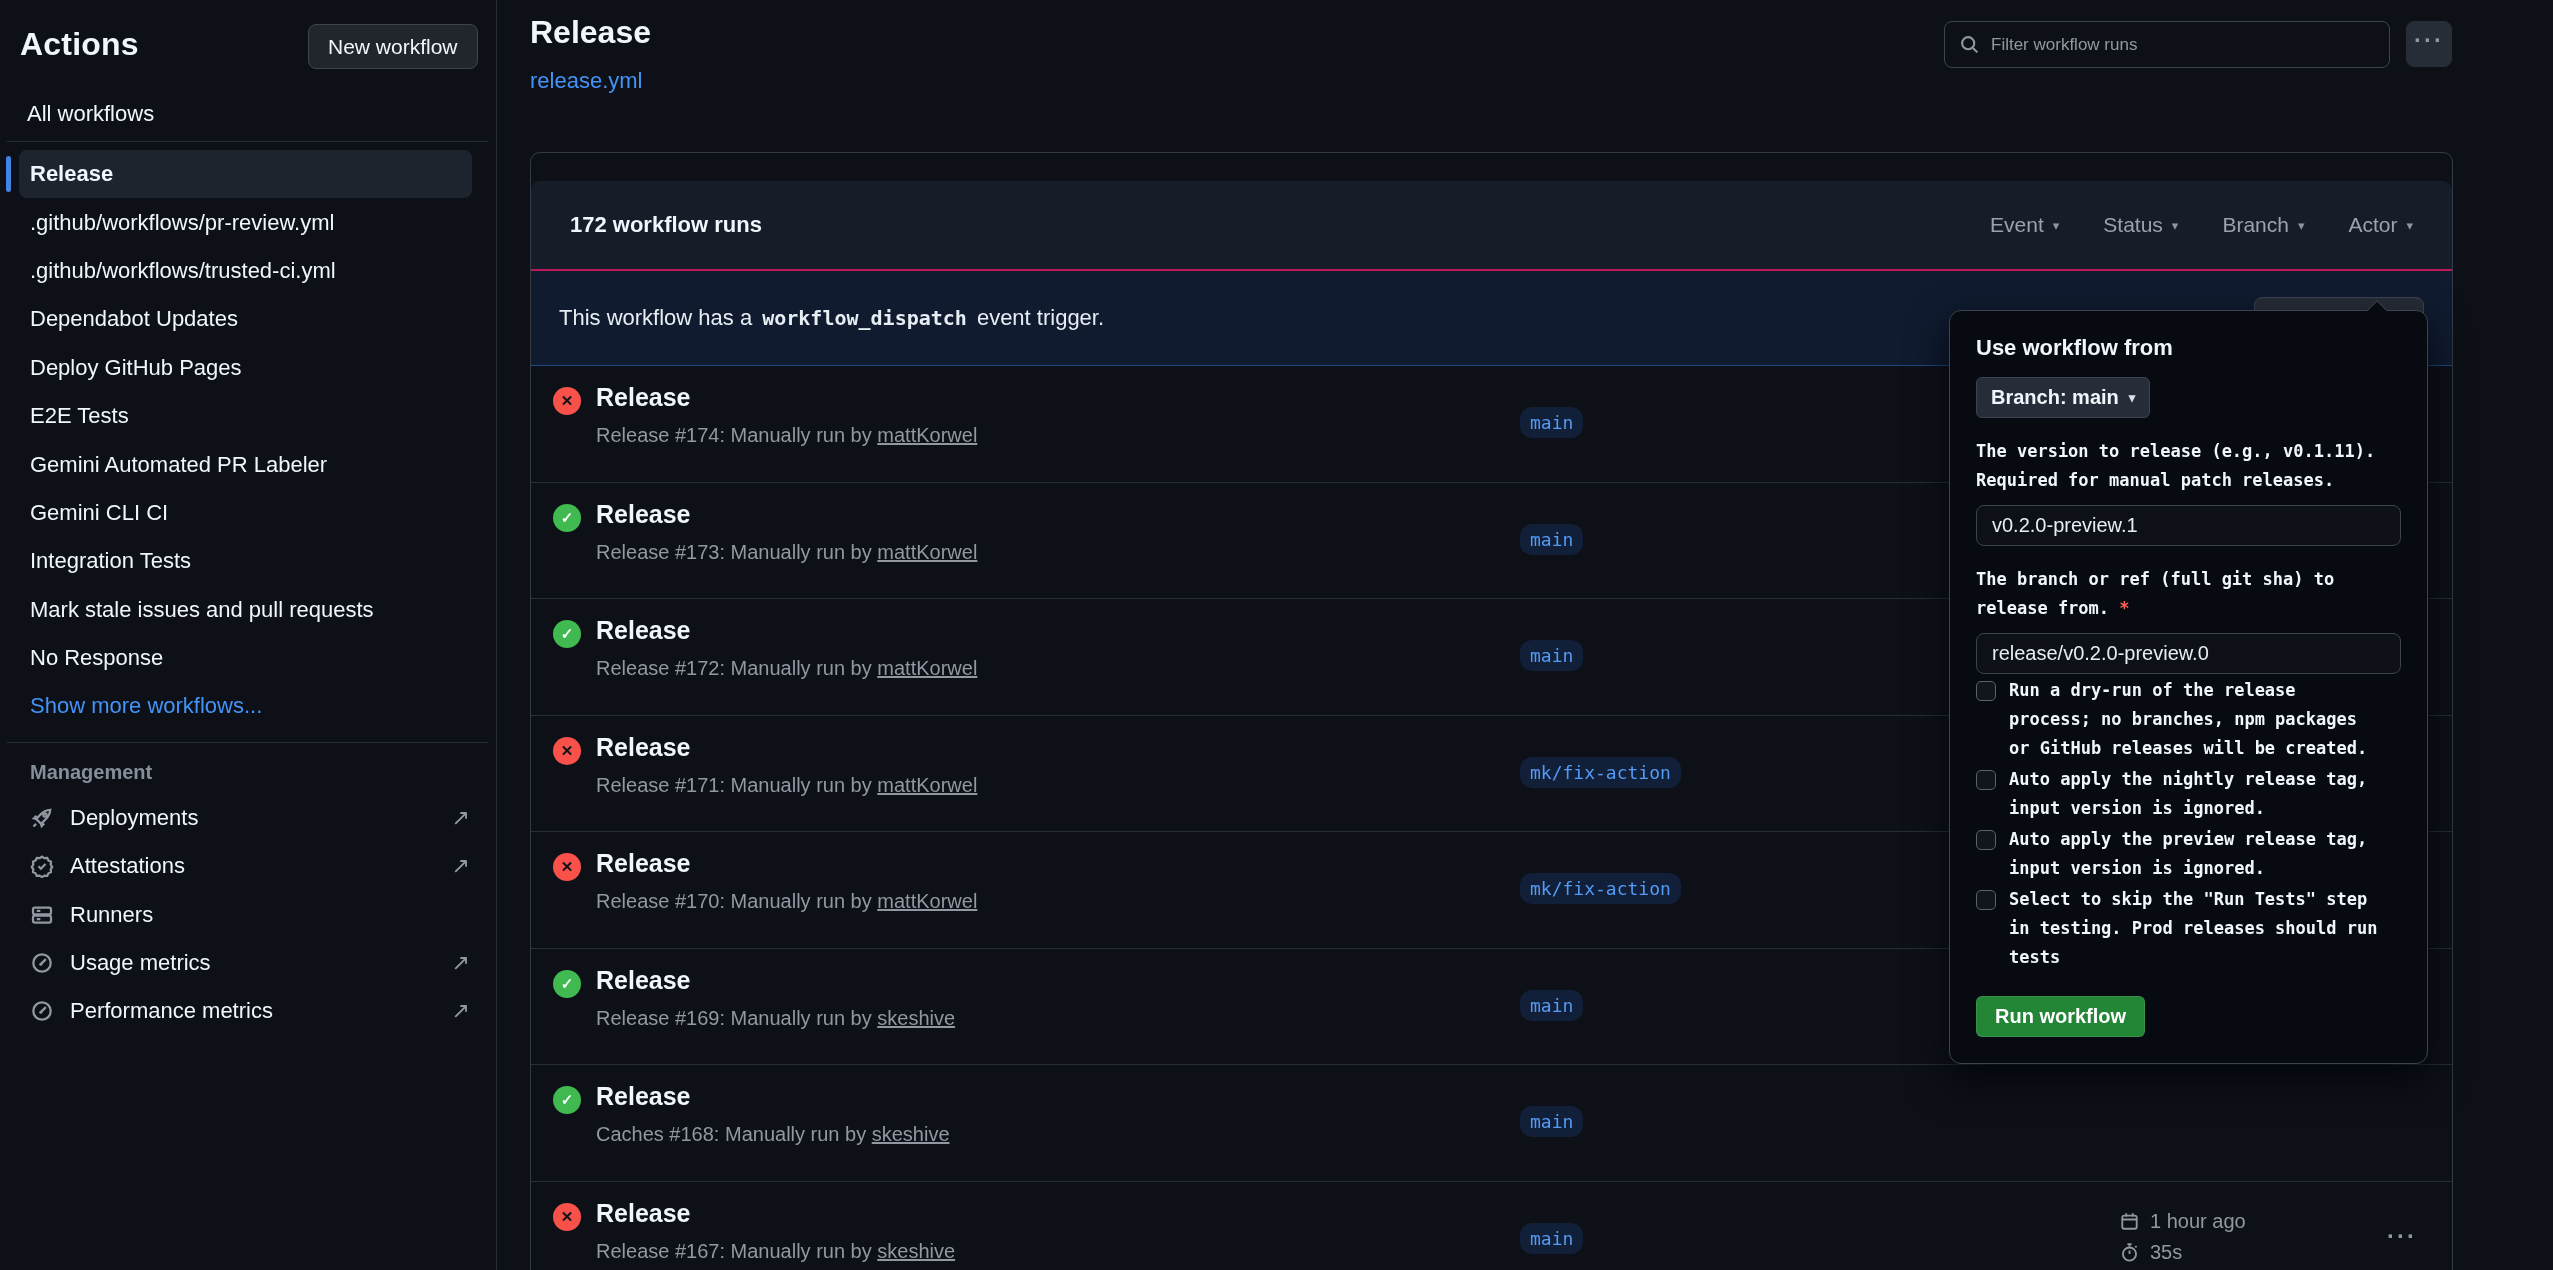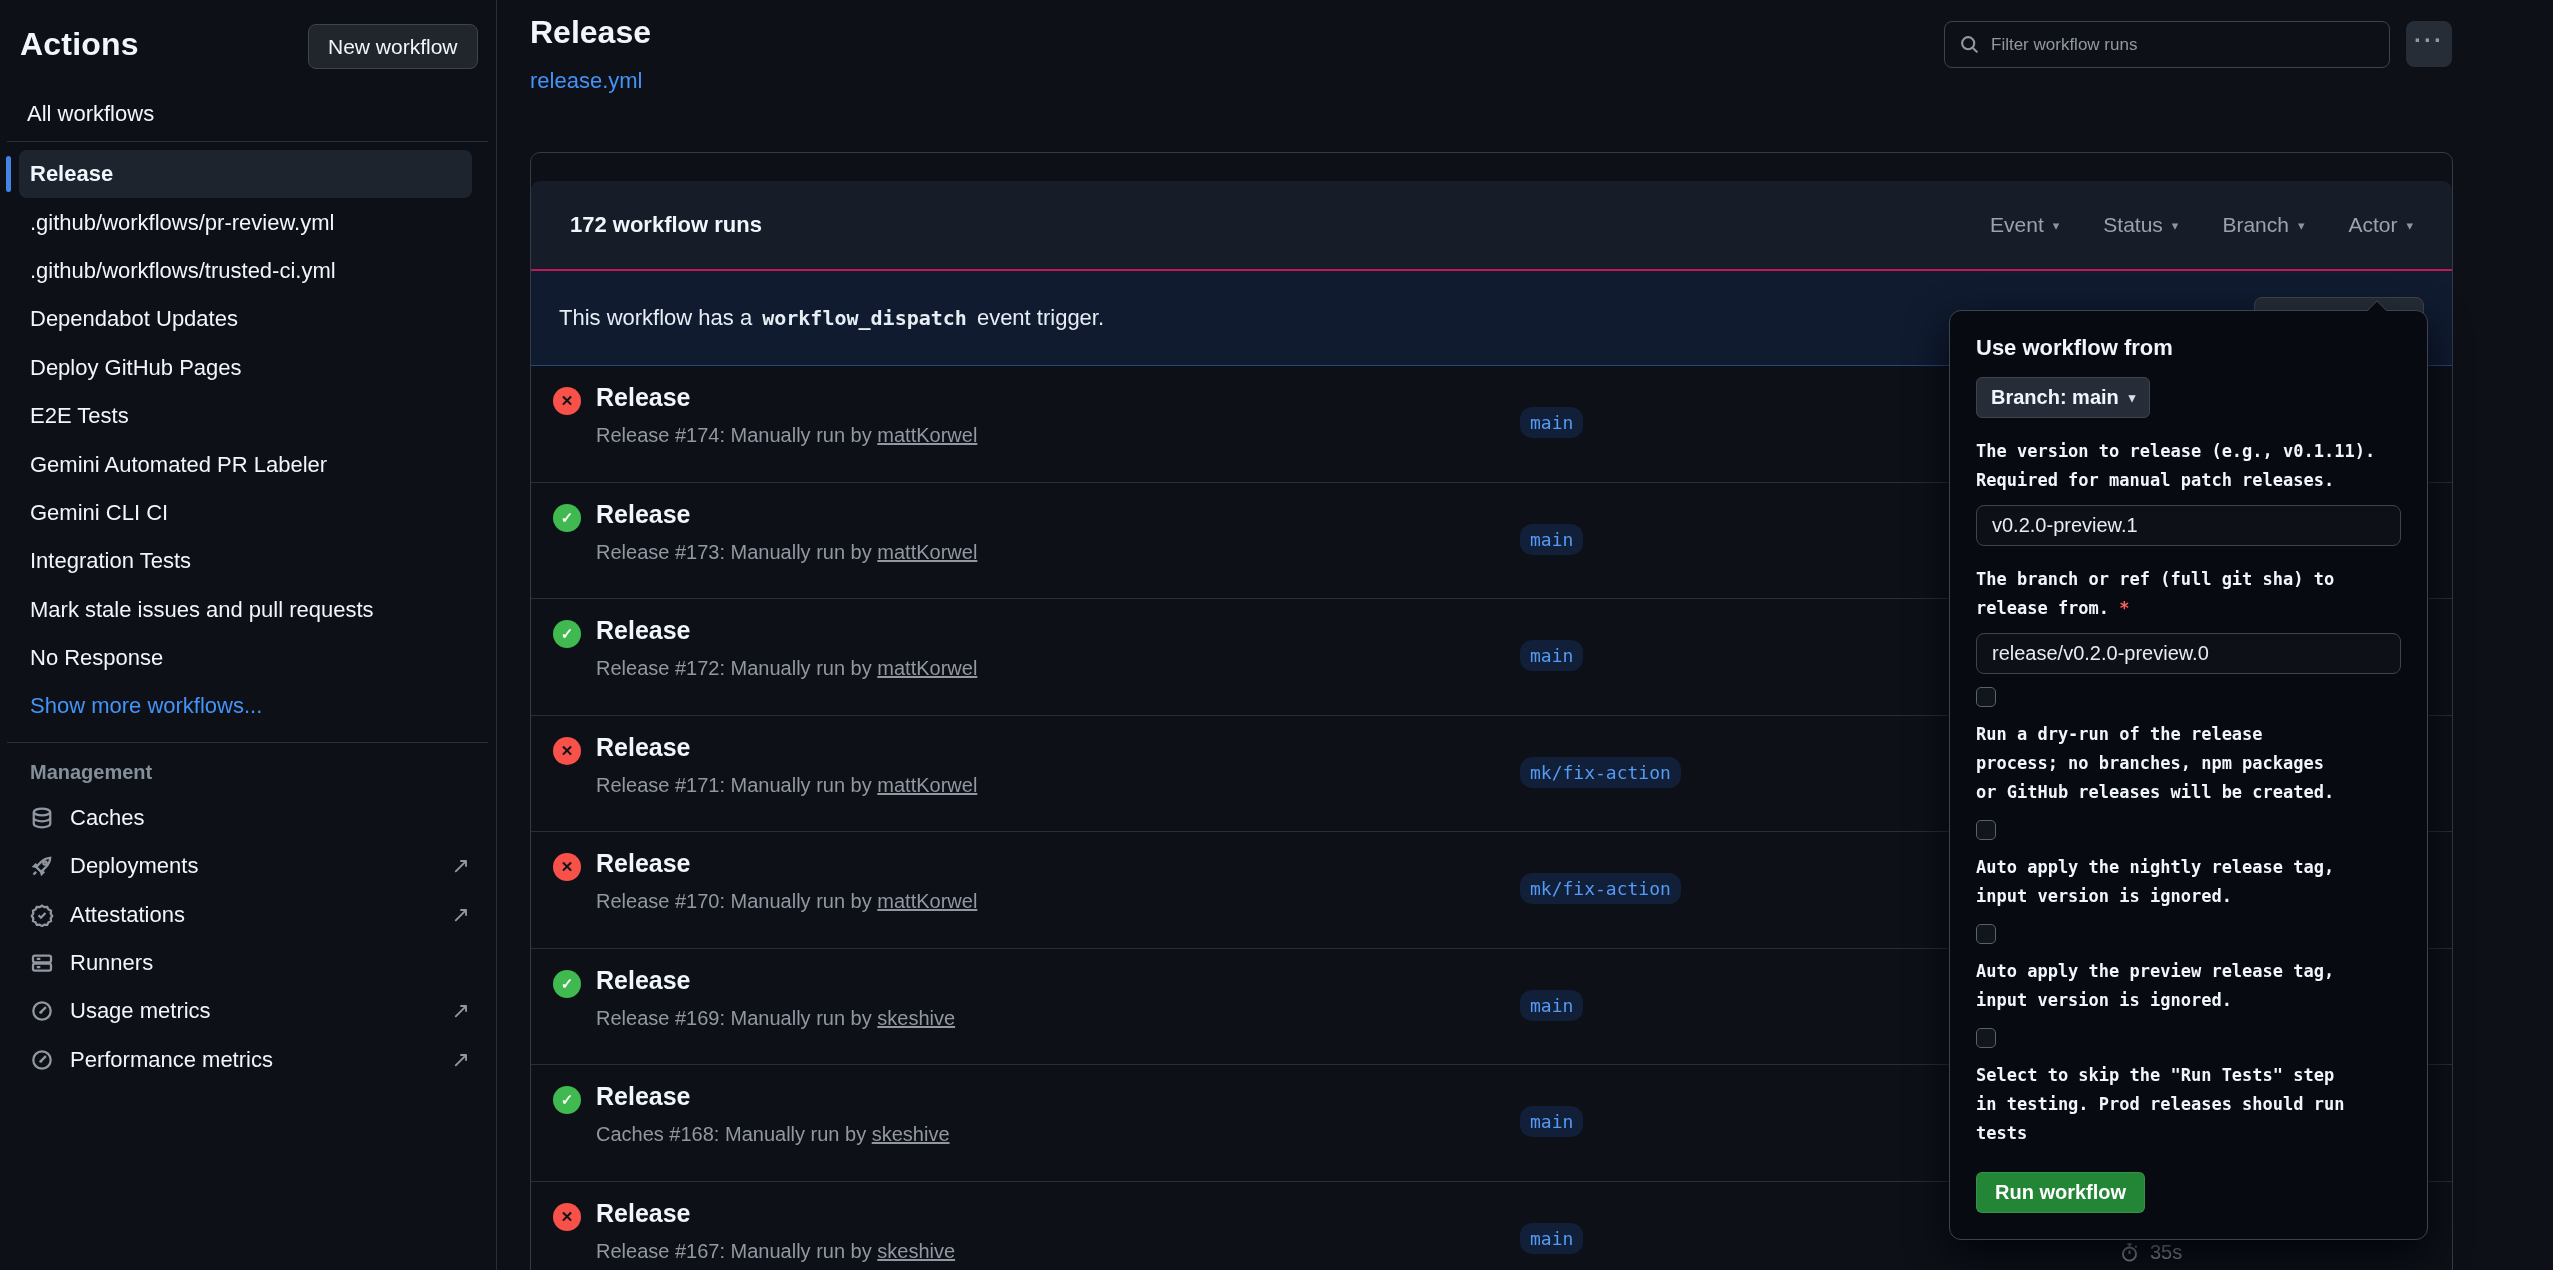--- a/index.html
+++ b/index.html
@@ -78,21 +78,21 @@
            border-left:1px solid #3d444d; border-top:1px solid #3d444d; transform:rotate(45deg); }
   .p-title { font-size:22px; font-weight:bold; }
   .branch-btn { margin-top:16px; display:inline-flex; align-items:center; gap:10px; background:#262d38;
                 border:1px solid #3d444d; border-radius:6px; padding:8px 14px; font-size:20px; font-weight:600;
                 color:#f0f6fc; cursor:pointer; }
   .p-label { margin-top:19px; font-family:"DejaVu Sans Mono", monospace; font-weight:bold; font-size:17px;
              line-height:29px; color:#f0f6fc; white-space:pre-line; }
   .req { color:#fa6157; font-weight:bold; }
   .p-input { margin-top:10px; width:100%; height:41px; background:#0d1117; border:1px solid #3d444d; border-radius:8px;
              padding:0 15px; color:#e6edf3; font-size:20px; font-family:inherit; outline:none; }
-  .cb-row { margin-top:8px; display:flex; gap:13px;flex-direction:column; }
+  .cb-row { margin-top:2px; display:flex; gap:13px; }
   .cb { width:20px; height:20px; flex:none; margin-top:5px; background:#11151c; border:1px solid #59626d; border-radius:5px; cursor:pointer; }
   .cb-label { font-family:"DejaVu Sans Mono", monospace; font-weight:bold; font-size:17px; line-height:29px;
               color:#f0f6fc; white-space:pre-line; }
   .submit { margin-top:24px; display:inline-flex; align-items:center; height:41px; padding:0 18px; background:#238636;
             border:1px solid rgba(240,246,252,.1); border-radius:6px; color:#ffffff; font-size:20px; font-weight:bold; cursor:pointer; }
 </style>
 </head>
 <body>
 
 <div class="wrap">
@@ -142,28 +142,20 @@
         </a>
       <a class="sb-item show-more">Show more workflows...</a>
     </nav>
 
     <div class="sb-div2"></div>
     <div class="sb-sec">Management</div>
 
     <nav class="sb-mgmt">
       <a class="mg-item">
         <svg class="mg-ic" viewBox="0 0 16 16" fill="none" stroke="currentColor" stroke-width="1.5">
-            <ellipse cx="8" cy="4" rx="5.5" ry="2.2"></ellipse>
-            <path d="M2.5 4v8c0 1.2 2.5 2.2 5.5 2.2s5.5-1 5.5-2.2V4"></path>
-            <path d="M2.5 8c0 1.2 2.5 2.2 5.5 2.2S13.5 9.2 13.5 8"></path>
-          </svg>
-        <span>Caches</span>
-      </a>
-      <a class="mg-item">
-        <svg class="mg-ic" viewBox="0 0 16 16" fill="none" stroke="currentColor" stroke-width="1.5">
             <path d="M13.5 2.5c-2.8.2-4.6 1.3-6.2 2.9L4.1 8.6l3.3 3.3 3.2-3.2c1.6-1.6 2.7-3.4 2.9-6.2z"></path>
             <circle cx="10" cy="6" r="1.1"></circle>
             <path d="M4.1 8.6 2.6 8.2l1.7-1.7M7.4 11.9l.4 1.5 1.7-1.7M2.3 13.7l1.8-1.8"></path>
           </svg>
         <span>Deployments</span>
         <span class="ext">↗</span>
       </a>
       <a class="mg-item">
         <svg class="mg-ic" viewBox="0 0 16 16" fill="none" stroke="currentColor" stroke-width="1.5">
             <path d="M8 1.8l1.6 1 1.9-.2.8 1.7 1.7.8-.2 1.9 1 1.6-1 1.6.2 1.9-1.7.8-.8 1.7-1.9-.2-1.6 1-1.6-1-1.9.2-.8-1.7-1.7-.8.2-1.9-1-1.6 1-1.6-.2-1.9 1.7-.8.8-1.7 1.9.2z"></path>

